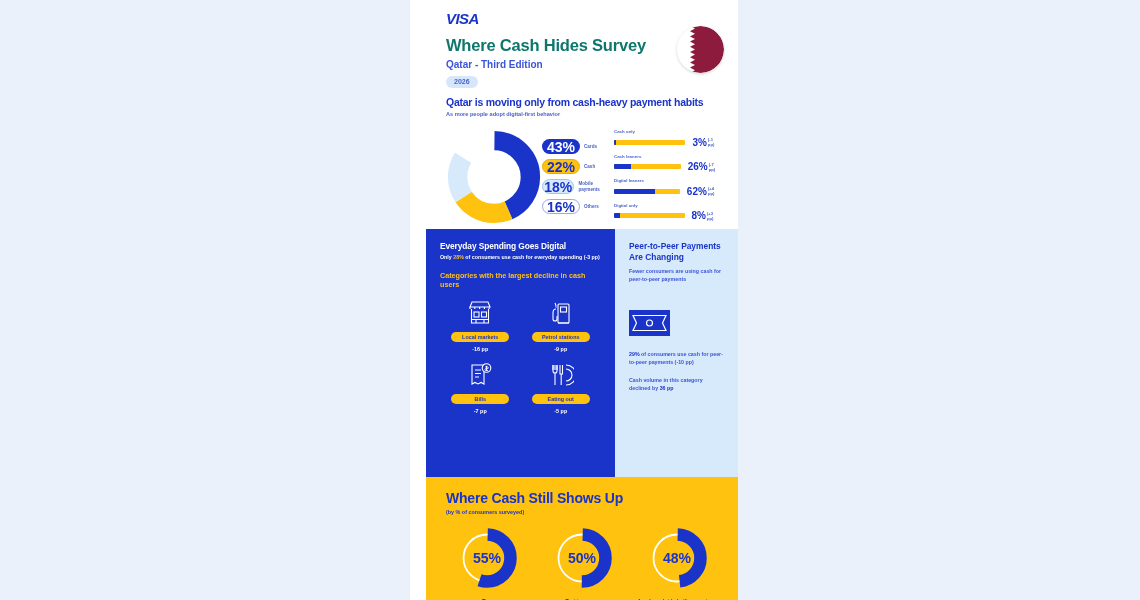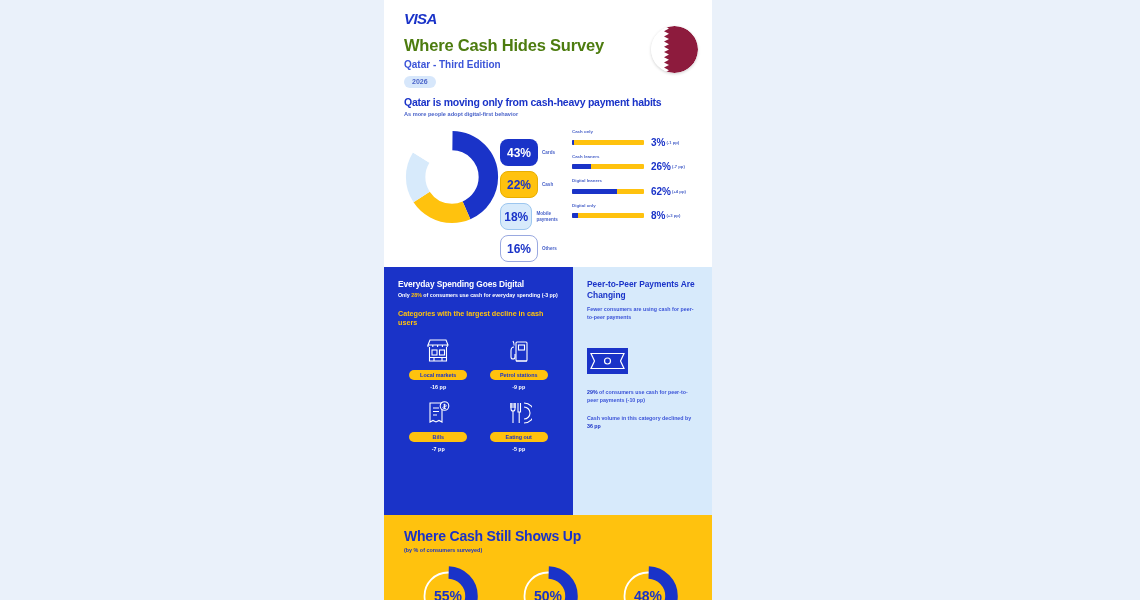--- a/index.html
+++ b/index.html
@@ -4,38 +4,39 @@
 <style>
   * { box-sizing: border-box; margin: 0; padding: 0; }
   html, body {
     width: 1140px; height: 600px;
     background: #eaf1fa;
     font-family: "Liberation Sans", sans-serif;
     overflow: hidden;
   }
   .page { position: relative; width: 1140px; height: 600px; }
   .card {
-    position: absolute; left: 384px; top: 0;
+    position: absolute; left: 410px; top: 0;
     width: 328px; height: 600px;
     background: #ffffff;
     overflow: hidden;
+    padding-left: 16px;
   }
 
   
   .header { position: relative; padding: 10px 20px 0 20px; height: 92px; }
   .visa-logo {
     font-family: "Liberation Sans", sans-serif;
     font-weight: bold; font-style: italic;
     font-size: 15px; letter-spacing: -0.6px;
     color: #1a33c8;
   }
   .title {
     margin-top: 9px;
     font-size: 16.5px; font-weight: bold;
-    color: #4d7c0f; letter-spacing: -0.2px;
+    color: #0f766e; letter-spacing: -0.2px;
   }
   .subtitle {
     margin-top: 4px; font-size: 10px; font-weight: bold;
     color: #3b54d8;
   }
   .year-badge {
     display: inline-block; margin-top: 5px;
     padding: 2px 8px 3px 8px; border-radius: 8px;
     background: #d7e7fb; color: #4a63c9;
     font-size: 7px; font-weight: bold;
@@ -53,23 +54,23 @@
     font-size: 10.5px; font-weight: bold; color: #1a33c8;
     letter-spacing: -0.25px;
   }
   .sec1 .sub { margin-top: 3px; font-size: 5.6px; font-weight: bold; color: #4a63c9; }
   .sec1-body { display: flex; margin-top: 10px; }
 
   .donut-wrap { width: 96px; flex: none; padding-top: 2px; }
   .legend { flex: none; width: 68px; padding-top: 12px; }
   .legend-row { display: flex; align-items: center; margin-bottom: 5px; }
   .pill {
-    width: 38px; height: 27px; border-radius: 8px;
+    width: 38px; height: 15px; border-radius: 8px;
     display: flex; align-items: center; justify-content: center;
-    font-size: 12px; font-weight: bold;
+    font-size: 14px; font-weight: bold;
   }
   .pill.p0 { background: #1a33c8; color: #fff; }
   .pill.p1 { background: #ffc20e; color: #1a33c8; border: 1px solid #e8ae00; }
   .pill.p2 { background: #d7eafb; color: #1a33c8; border: 1px solid #9cc6ef; }
   .pill.p3 { background: #fff; color: #1a33c8; border: 1px solid #9aa9e0; }
   .legend-label { margin-left: 4px; font-size: 4.6px; font-weight: bold; color: #4a63c9; line-height: 1.25; }
 
   .bars { flex: 1; padding-top: 2px; padding-left: 4px; }
   .bar-row { margin-bottom: 6px; }
   .bar-lab { font-size: 4.4px; font-weight: bold; color: #4a63c9; line-height: 1.25; margin-bottom: 2px; }

